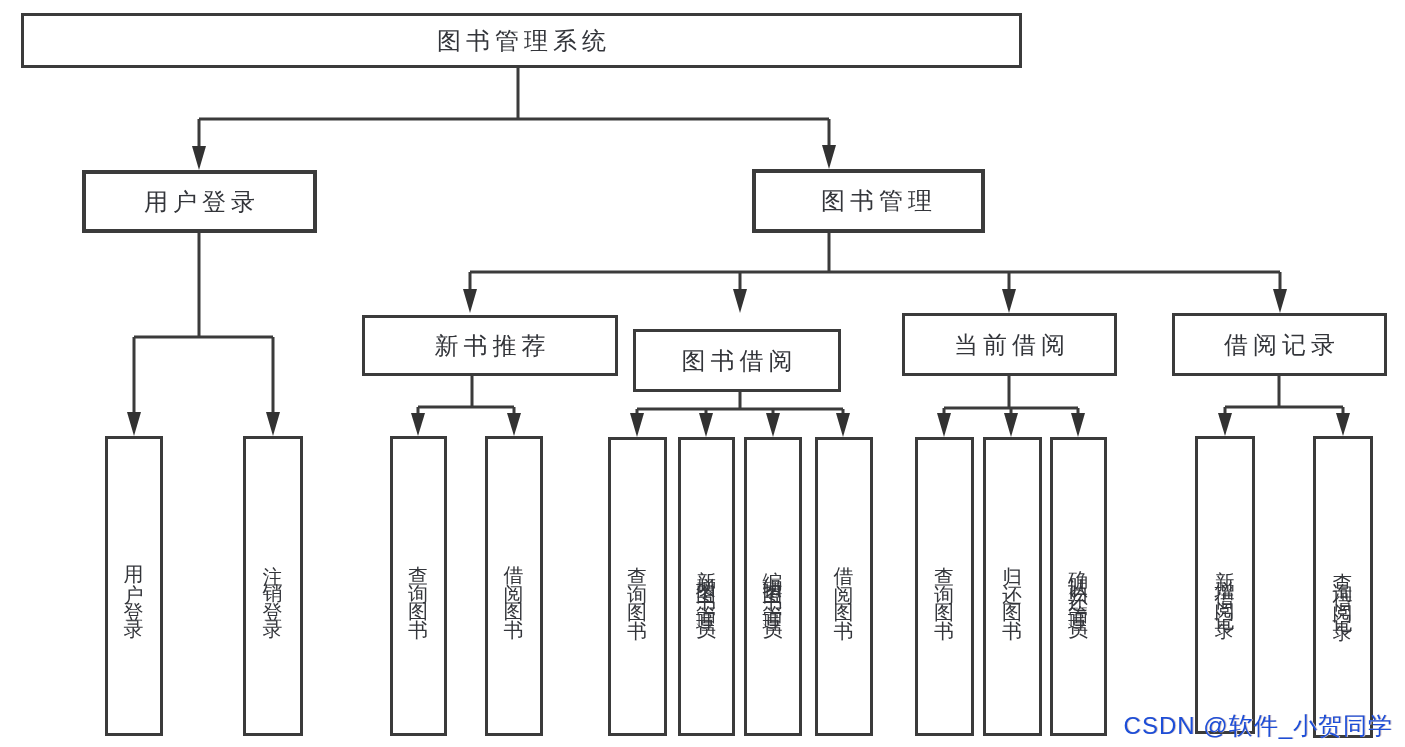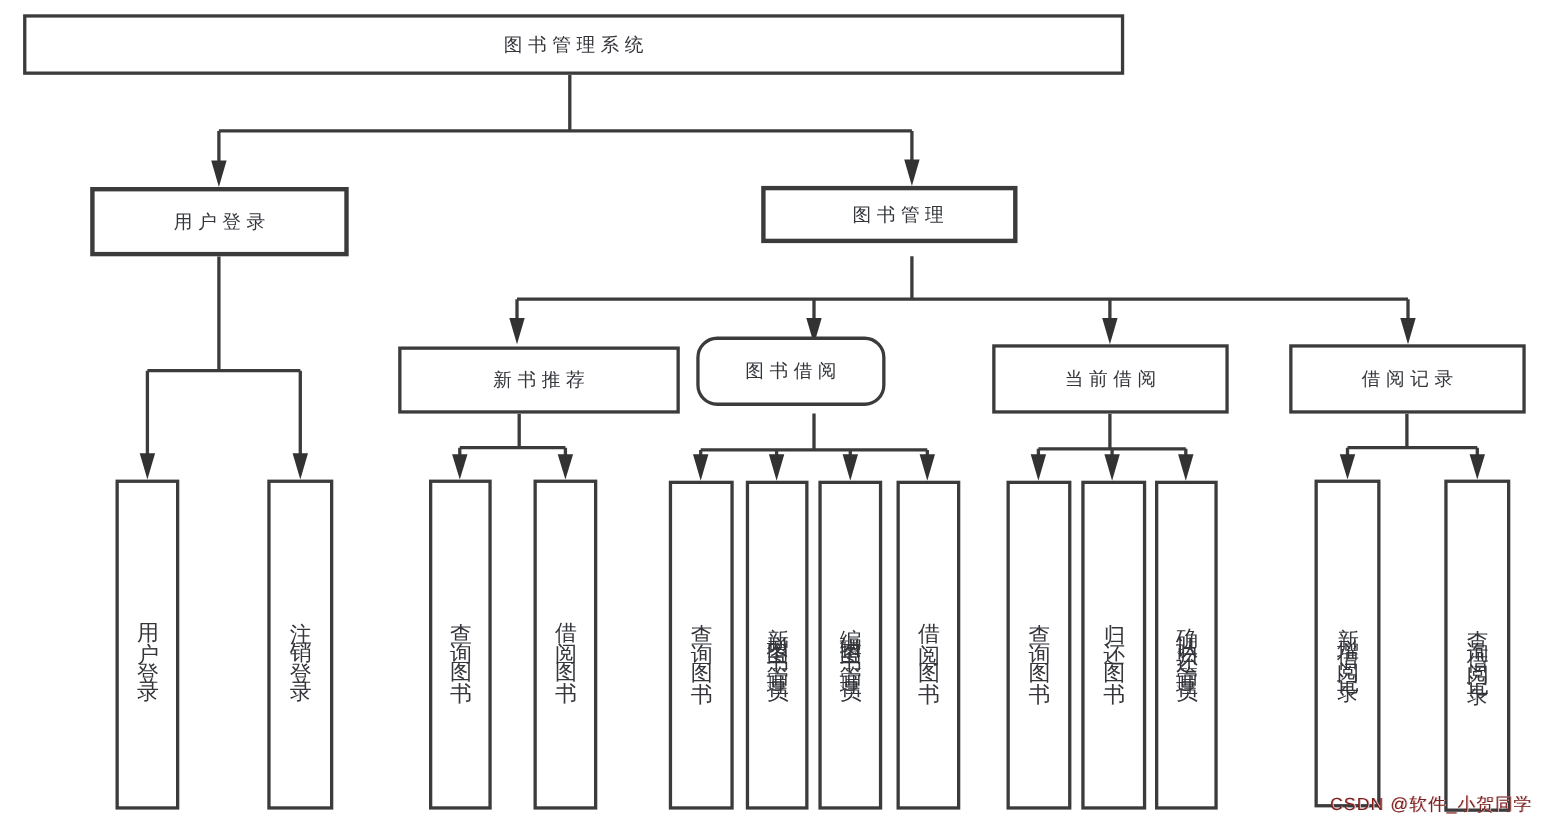--- a/index.html
+++ b/index.html
@@ -14,39 +14,39 @@
   svg.edges path{stroke:#3b3b3b;stroke-width:3;fill:none;}
   svg.edges polygon{fill:#323232;stroke:none;}
   .box{
     position:absolute;
     box-sizing:border-box;
     border:3px solid #3b3b3b;
     background:#ffffff;
     display:flex;align-items:center;justify-content:center;
     color:#33353a;
   }
-  .hbox{font-size:17px;letter-spacing:5px;text-indent:5px;}
+  .hbox{font-size:24px;letter-spacing:5px;text-indent:5px;}
   .lvl2{border-width:4px;}
   .leaf{border-width:3px;}
   .vtext{
     writing-mode:vertical-rl;
     text-orientation:mixed;
     font-size:20px;
     line-height:1;
     color:#33353a;
     white-space:nowrap;
   }
   .ls-a{letter-spacing:18px;}
   .ls-b{letter-spacing:10px;}
   .ls-c{letter-spacing:7px;}
   .watermark{
     position:absolute;
     right:12px;bottom:5px;
-    font-size:16px;
-    color:#7f1d1d;
+    font-size:24px;
+    color:#1d4ed8;
     letter-spacing:1px;
     text-shadow:1px 0 0 #d8c8c8;
     text-align:right;
   }
 </style>
 </head>
 <body>
 
 <div class="canvas">
 
@@ -100,28 +100,28 @@
     </g>
   </svg>
 
   <div class="box hbox" style="left:21px;top:13px;width:1001px;height:55px;">
     <span>图书管理系统</span>
   </div>
 
   <div class="box hbox lvl2" style="left:82px;top:170px;width:235px;height:63px;">
     <span>用户登录</span>
   </div>
-  <div class="box hbox lvl2" style="left:692px;top:169px;width:233px;height:52px;padding-left:16px;">
+  <div class="box hbox lvl2" style="left:752px;top:169px;width:233px;height:64px;padding-left:16px;">
     <span>图书管理</span>
   </div>
 
   <div class="box hbox" style="left:362px;top:315px;width:256px;height:61px;">
     <span>新书推荐</span>
   </div>
-  <div class="box hbox" style="left:633px;top:306px;width:172px;height:63px;border-radius:19px;">
+  <div class="box hbox" style="left:633px;top:329px;width:208px;height:63px;">
     <span>图书借阅</span>
   </div>
   <div class="box hbox" style="left:1172px;top:313px;width:215px;height:63px;">
     <span>借阅记录</span>
   </div>
   <div class="box hbox" style="left:902px;top:313px;width:215px;height:63px;">
     <span>当前借阅</span>
   </div>
 
   <div class="box leaf" style="left:105px;top:436px;width:58px;height:300px;">

